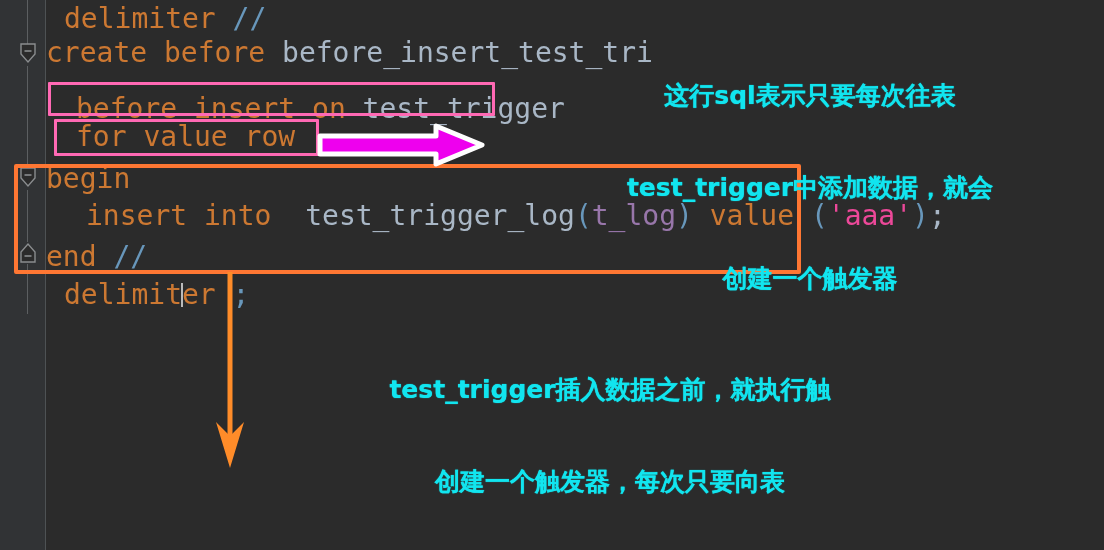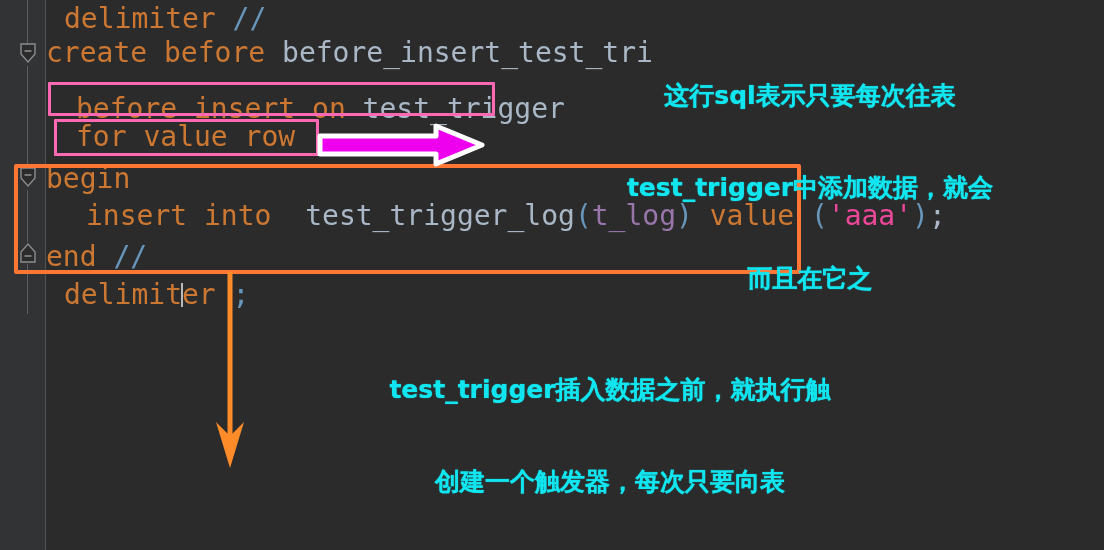--- a/index.html
+++ b/index.html
@@ -212,21 +212,21 @@
   </svg>
 
   <svg class="arrow-svg" style="left:210px; top:272px;" width="40" height="200" viewBox="0 0 40 200">
     <line x1="20" y1="0" x2="20" y2="168" stroke="#ff8c29" stroke-width="5"></line>
     <path d="M20 196 L6 150 L20 164 L34 150 Z" fill="#ff8c29"></path>
   </svg>
 
   <div class="cn-block cn-top">
     <span class="cn-line">这行sql表示只要每次往表</span>
     <span class="cn-line">test_trigger中添加数据，就会</span>
-    <span class="cn-line">而且在它之</span>
+    <span class="cn-line">创建一个触发器</span>
   </div>
 
   <div class="cn-block cn-bottom">
     <span class="cn-line">test_trigger插入数据之前，就执行触</span>
     <span class="cn-line">创建一个触发器，每次只要向表</span>
     
     
   </div>
 
   <div class="cn-block cn-label">

